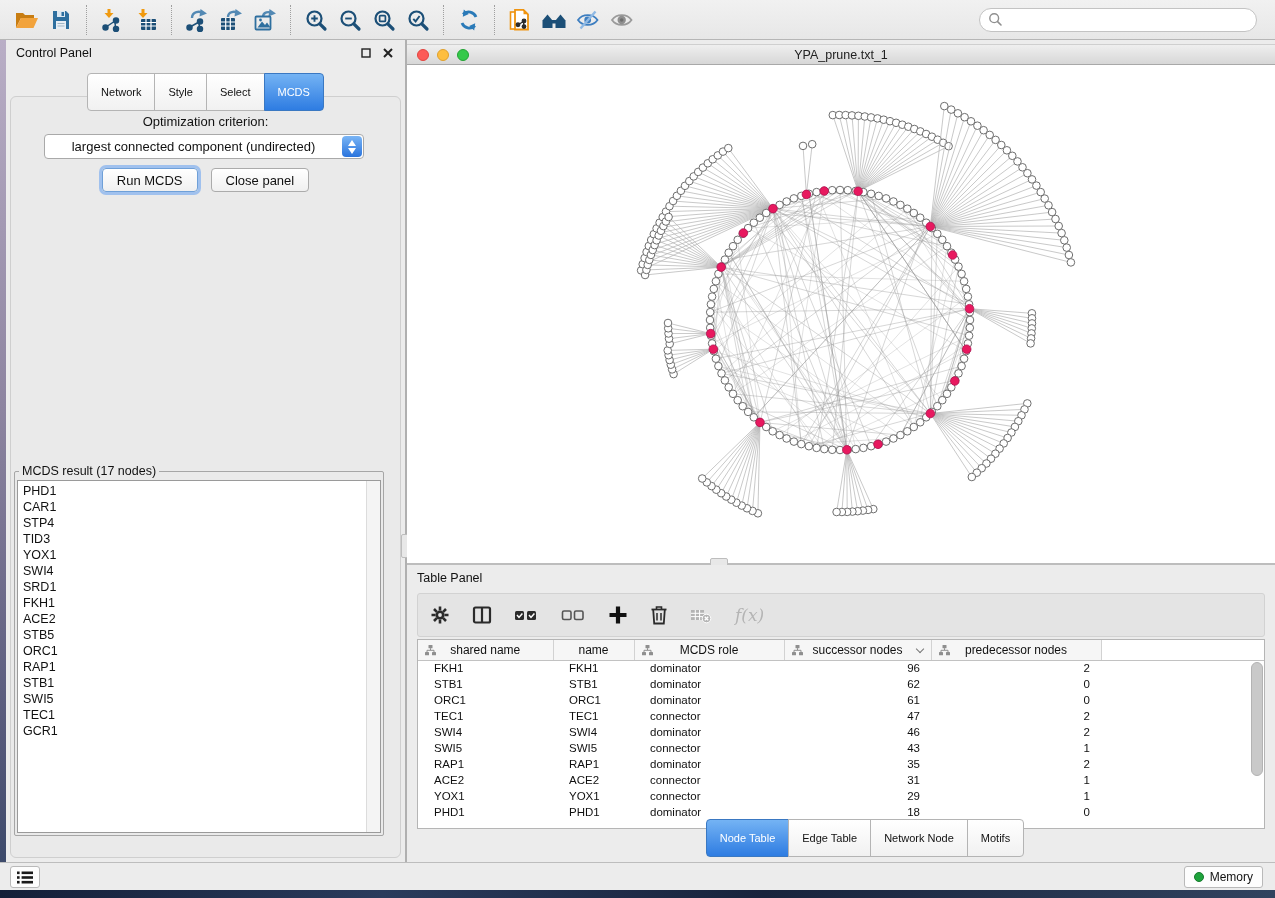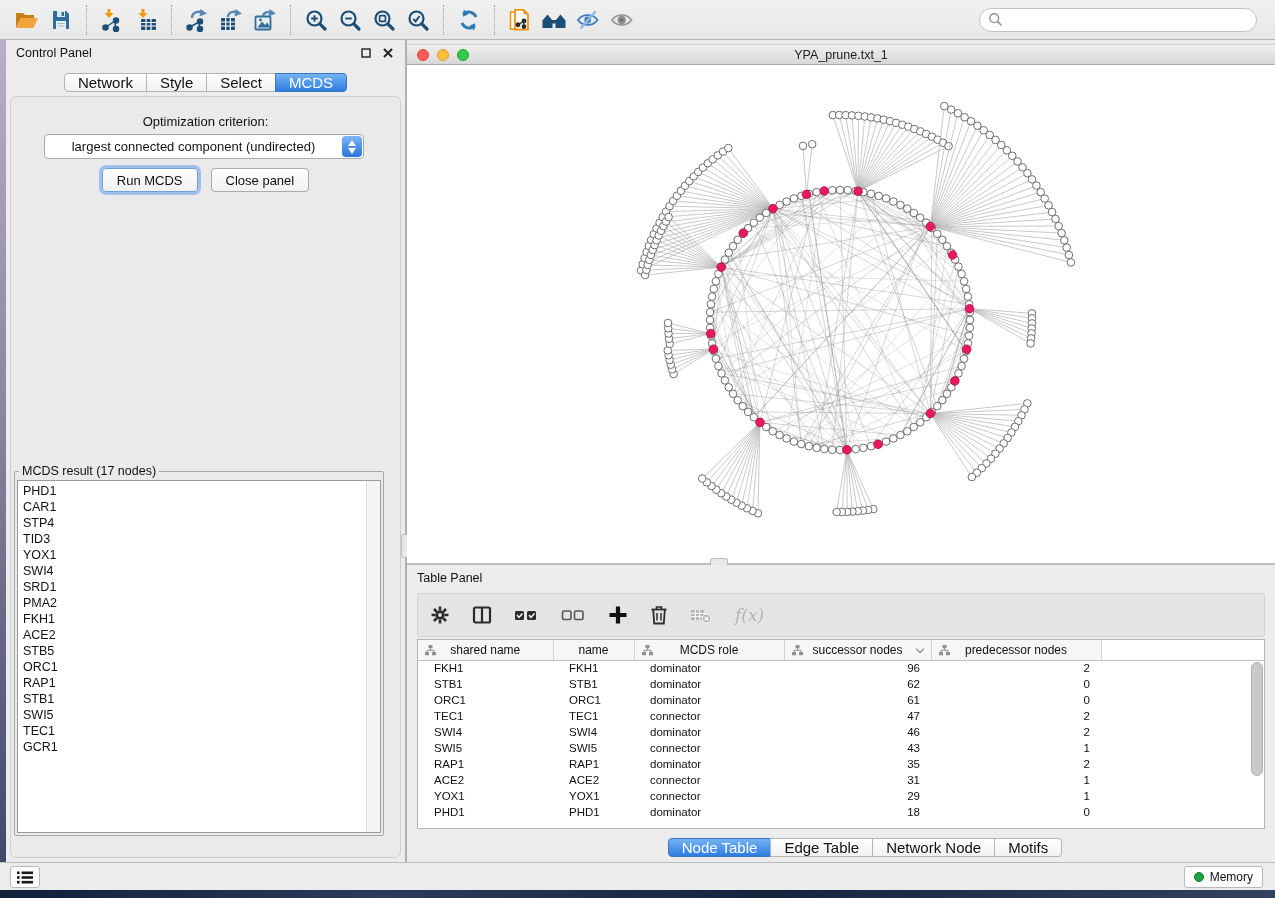--- a/index.html
+++ b/index.html
@@ -25,21 +25,21 @@
 
   
   .control-panel { position:absolute; left:6px; top:40px; width:399px; height:822px; background:#ececec; }
   .panel-header { display:flex; align-items:center; height:26px; padding:0 10px; font-size:12.5px; color:#111; }
   .panel-header .hspacer { flex:1; }
   .winbtn { width:14px; height:14px; display:flex; align-items:center; justify-content:center; margin-left:8px; }
   .cp-sub { position:absolute; left:4px; top:56px; width:391px; height:762px;
     background:#eaeaea; border:1px solid #cfcfcf; border-radius:6px; }
   .cp-tabs { position:absolute; left:0; top:33px; width:100%; display:flex; justify-content:center; }
   .tab { background:linear-gradient(#ffffff,#f1f1f1); border:1px solid #b4b4b4; margin-left:-1px;
-    padding:0 13px; font-size:15px; color:#111; cursor:default; }
+    padding:12px 13px; font-size:11px; color:#111; cursor:default; }
   .tab:first-child { border-radius:4px 0 0 4px; margin-left:0; }
   .tab:last-child { border-radius:0 4px 4px 0; }
   .tab.active { background:linear-gradient(#74b3f4,#2e7ce2); color:#fff; border-color:#3a78c2; }
   .opt-label { position:absolute; left:0; top:74px; width:100%; text-align:center; font-size:13px; color:#111; }
   .selectbox { position:absolute; left:38px; top:94px; width:320px; height:25px; background:#fff;
     border:1px solid #a9a9a9; border-radius:4px; display:flex; align-items:center; }
   .selectbox .val { flex:1; text-align:center; font-size:13px; color:#111; }
   .stepper { width:20px; height:21px; margin-right:1px; border-radius:4px;
     background:linear-gradient(#7ab5f5,#2a74dd); display:flex; flex-direction:column;
     align-items:center; justify-content:center; gap:2px; }
@@ -304,21 +304,20 @@
   <fieldset class="mcds-fieldset">
     <legend>MCDS result (17 nodes)</legend>
     <div class="listbox" id="mcds-list">
         <div class="li">PHD1</div>
         <div class="li">CAR1</div>
         <div class="li">STP4</div>
         <div class="li">TID3</div>
         <div class="li">YOX1</div>
         <div class="li">SWI4</div>
         <div class="li">SRD1</div>
-        <div class="li">PMA2</div>
         <div class="li">FKH1</div>
         <div class="li">ACE2</div>
         <div class="li">STB5</div>
         <div class="li">ORC1</div>
         <div class="li">RAP1</div>
         <div class="li">STB1</div>
         <div class="li">SWI5</div>
         <div class="li">TEC1</div>
         <div class="li">GCR1</div>
       </div>

